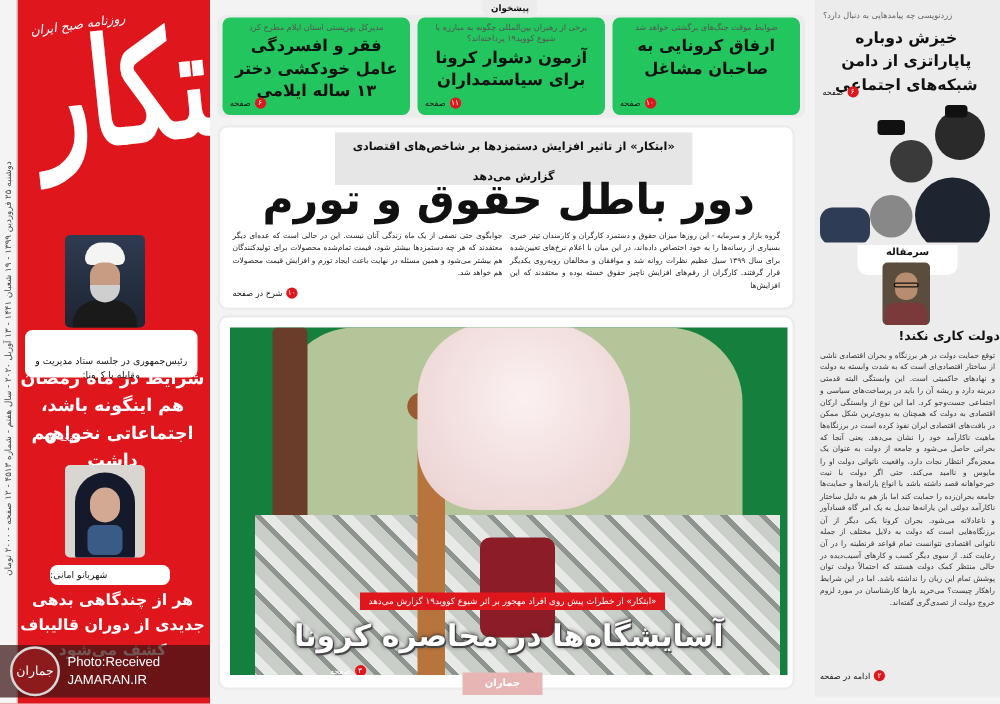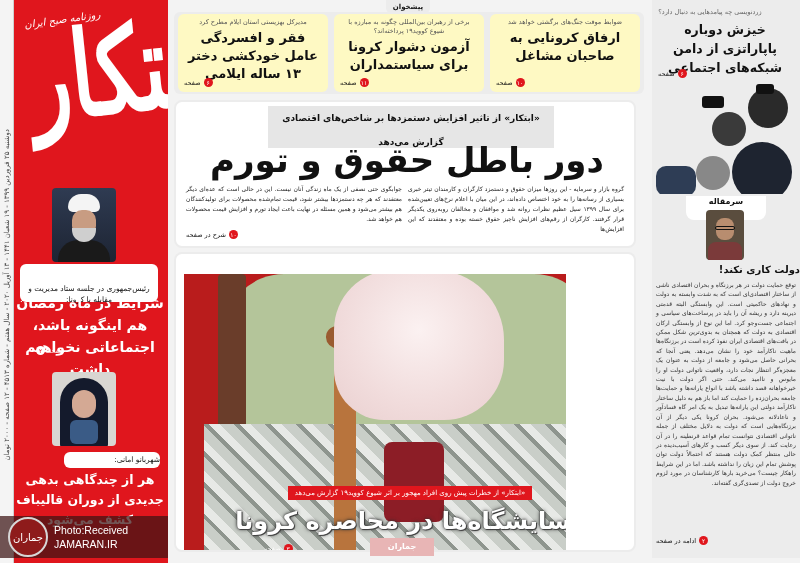--- a/index.html
+++ b/index.html
@@ -53,21 +53,21 @@
   .page-badge.white { background: #fff; color: #e0161d; }
   .page-ref { font-size: 6.5px; display: inline-flex; align-items: center; gap: 3px; }
   .page-ref-left-1 { position: absolute; left: 36px; top: 346px; color: #fff; }
 
   .portrait-2 { top: 372px; background: #d9d6d2; }
   .portrait-2 .hijab { position: absolute; left: 8px; top: 6px; width: 48px; height: 70px; background: #141a2c; border-radius: 24px 24px 4px 4px; }
   .portrait-2 .face { position: absolute; left: 20px; top: 18px; width: 24px; height: 28px; background: #d4a994; border-radius: 12px; }
   .portrait-2 .scarf { position: absolute; left: 18px; top: 48px; width: 28px; height: 24px; background: #3a5b86; border-radius: 6px; }
   .caption-2 {
     position: absolute; left: 40px; top: 452px; width: 96px; height: 16px; background: #fff;
-    border-radius: 6px; font-size: 7.5px; text-align: right; line-height: 16px; margin-left: 24px;
+    border-radius: 6px; font-size: 7.5px; text-align: left; line-height: 16px;
   }
   .headline-left-2 { top: 470px; font-size: 12.5px; line-height: 20px; }
 
   .watermark {
     position: absolute; left: 0; top: 516px; width: 168px; height: 42px;
     background: rgba(60,20,20,0.72); display: flex; align-items: center; direction: ltr;
   }
   .wm-logo {
     width: 40px; height: 40px; border-radius: 50%; background: #8e1b1b; border: 2px solid #d7d7d7;
     margin-left: 8px; color: #fff; font-size: 10px; display: flex; align-items: center; justify-content: center;
@@ -77,21 +77,21 @@
   
   .pishkhan-tab {
     position: absolute; left: 386px; top: 0; width: 44px; height: 14px; background: #ececec;
     border-radius: 0 0 6px 6px; font-size: 7px; text-align: center; line-height: 14px; font-weight: bold;
   }
   .teaser-row {
     position: absolute; left: 174px; top: 12px; width: 470px; height: 82px;
     background: #ececec; border-radius: 6px;
   }
   .teaser {
-    position: absolute; top: 2px; width: 150px; height: 78px; background: #fef9c3; border-radius: 6px;
+    position: absolute; top: 2px; width: 150px; height: 78px; background: #22c55e; border-radius: 6px;
     padding: 4px 6px; text-align: center;
   }
   .teaser .kicker { font-size: 6.5px; color: #555; line-height: 9px; }
   .teaser .title { font-size: 13px; font-weight: bold; line-height: 18px; margin-top: 2px; }
   .teaser .page-ref { position: absolute; left: 6px; bottom: 5px; }
 
   
   .tr-box {
     position: absolute; left: 652px; top: 0; width: 148px; height: 200px; background: #ececec;
   }
@@ -120,22 +120,22 @@
   .main-col-right { right: 10px; }
   .main-col-left { left: 10px; }
   .main-ref { position: absolute; left: 10px; top: 128px; }
 
   
   .photo-box {
     position: absolute; left: 174px; top: 252px; width: 462px; height: 300px; background: #fff;
     border-radius: 8px; border: 2px solid #ececec; overflow: hidden;
   }
   .photo {
-    position: absolute; left: 8px; top: 20px; width: 382px; height: 278px; overflow: hidden;
-    background: #b91c1c;
+    position: absolute; left: 8px; top: 8px; width: 446px; height: 278px; overflow: hidden;
+    background: #15803d;
   }
   .sweater { position: absolute; left: 40px; top: 0; width: 370px; height: 200px; background: #b4c59a; border-radius: 60px 60px 20px 20px; }
   .chair { position: absolute; left: 34px; top: 0; width: 28px; height: 170px; background: #6a3d2a; border-radius: 4px; }
   .skirt { position: absolute; left: 20px; top: 150px; width: 420px; height: 140px;
            background: repeating-linear-gradient(45deg, #c9cec8 0 10px, #8e958e 10px 14px, #e7e9e6 14px 22px); }
   .cane { position: absolute; left: 150px; top: 90px; width: 22px; height: 200px; background: #b8743d; border-radius: 10px 10px 2px 2px; }
   .cane-top { position: absolute; left: 138px; top: 74px; width: 150px; height: 22px; background: #9a5b30; border-radius: 12px; transform: rotate(20deg); }
   .red-cloth { position: absolute; left: 200px; top: 168px; width: 60px; height: 80px; background: #8c1d26; border-radius: 8px; }
   .gloves { position: absolute; left: 150px; top: -4px; width: 170px; height: 150px; background: radial-gradient(circle at 50% 40%, #fbf1f1 0%, #f1dcdc 60%, #e9cfcf 100%); border-radius: 60px 70px 60px 50px; }
   .photo-kicker {

